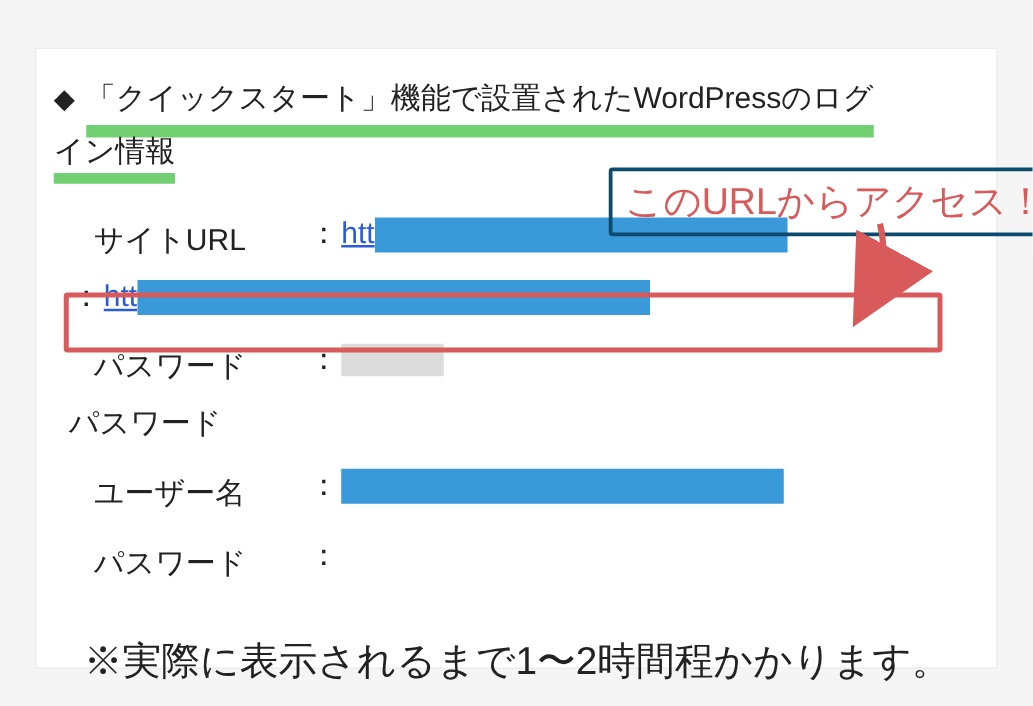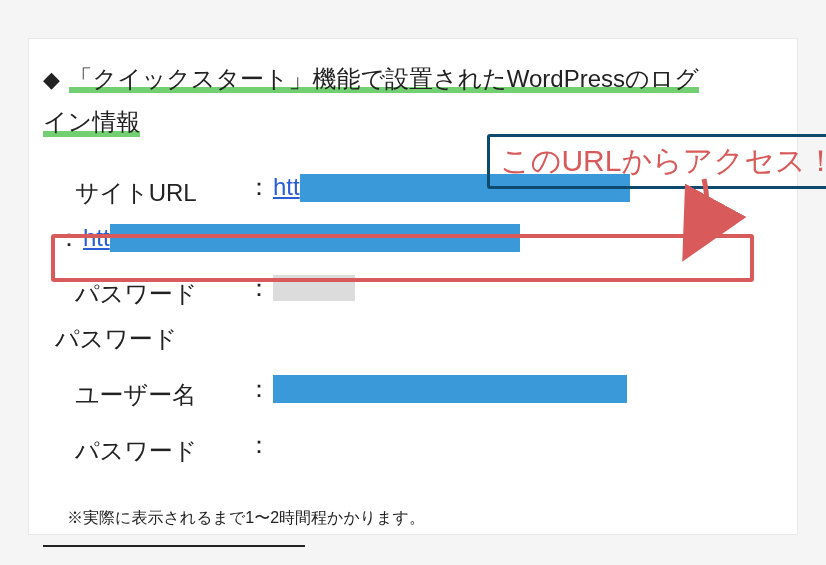--- a/index.html
+++ b/index.html
@@ -33,25 +33,25 @@
     line-height: 1.8;
     font-weight: 500;
   }
   .diamond {
     display: inline-block;
     font-size: 22px;
     margin-right: 2px;
   }
   .ul1 {
     background-image: linear-gradient(transparent 78%, #72cf72 78%);
-    padding-bottom: 1px;
+    padding-bottom: 18px;
   }
   .ul2 {
     background-image: linear-gradient(transparent 78%, #72cf72 78%);
-    padding-bottom: 2px;
+    padding-bottom: 12px;
     text-align: center;
   }
   .infolist {
     margin-top: 16px;
     padding-left: 12px;
   }
   .row {
     display: flex;
     align-items: center;
     line-height: 1.85;
@@ -111,21 +111,21 @@
     pointer-events: none;
   }
   .wrap-line {
     padding-left: 0;
     font-size: 24px;
     line-height: 1.85;
   }
   .note {
     margin-top: 34px;
     padding-left: 24px;
-    font-size: 16px;
+    font-size: 31px;
   }
   .hr {
     margin-top: 16px;
     margin-left: 0px;
     border: none;
     border-top: 2px solid #222;
     width: 262px;
   }
 </style>
 </head>

